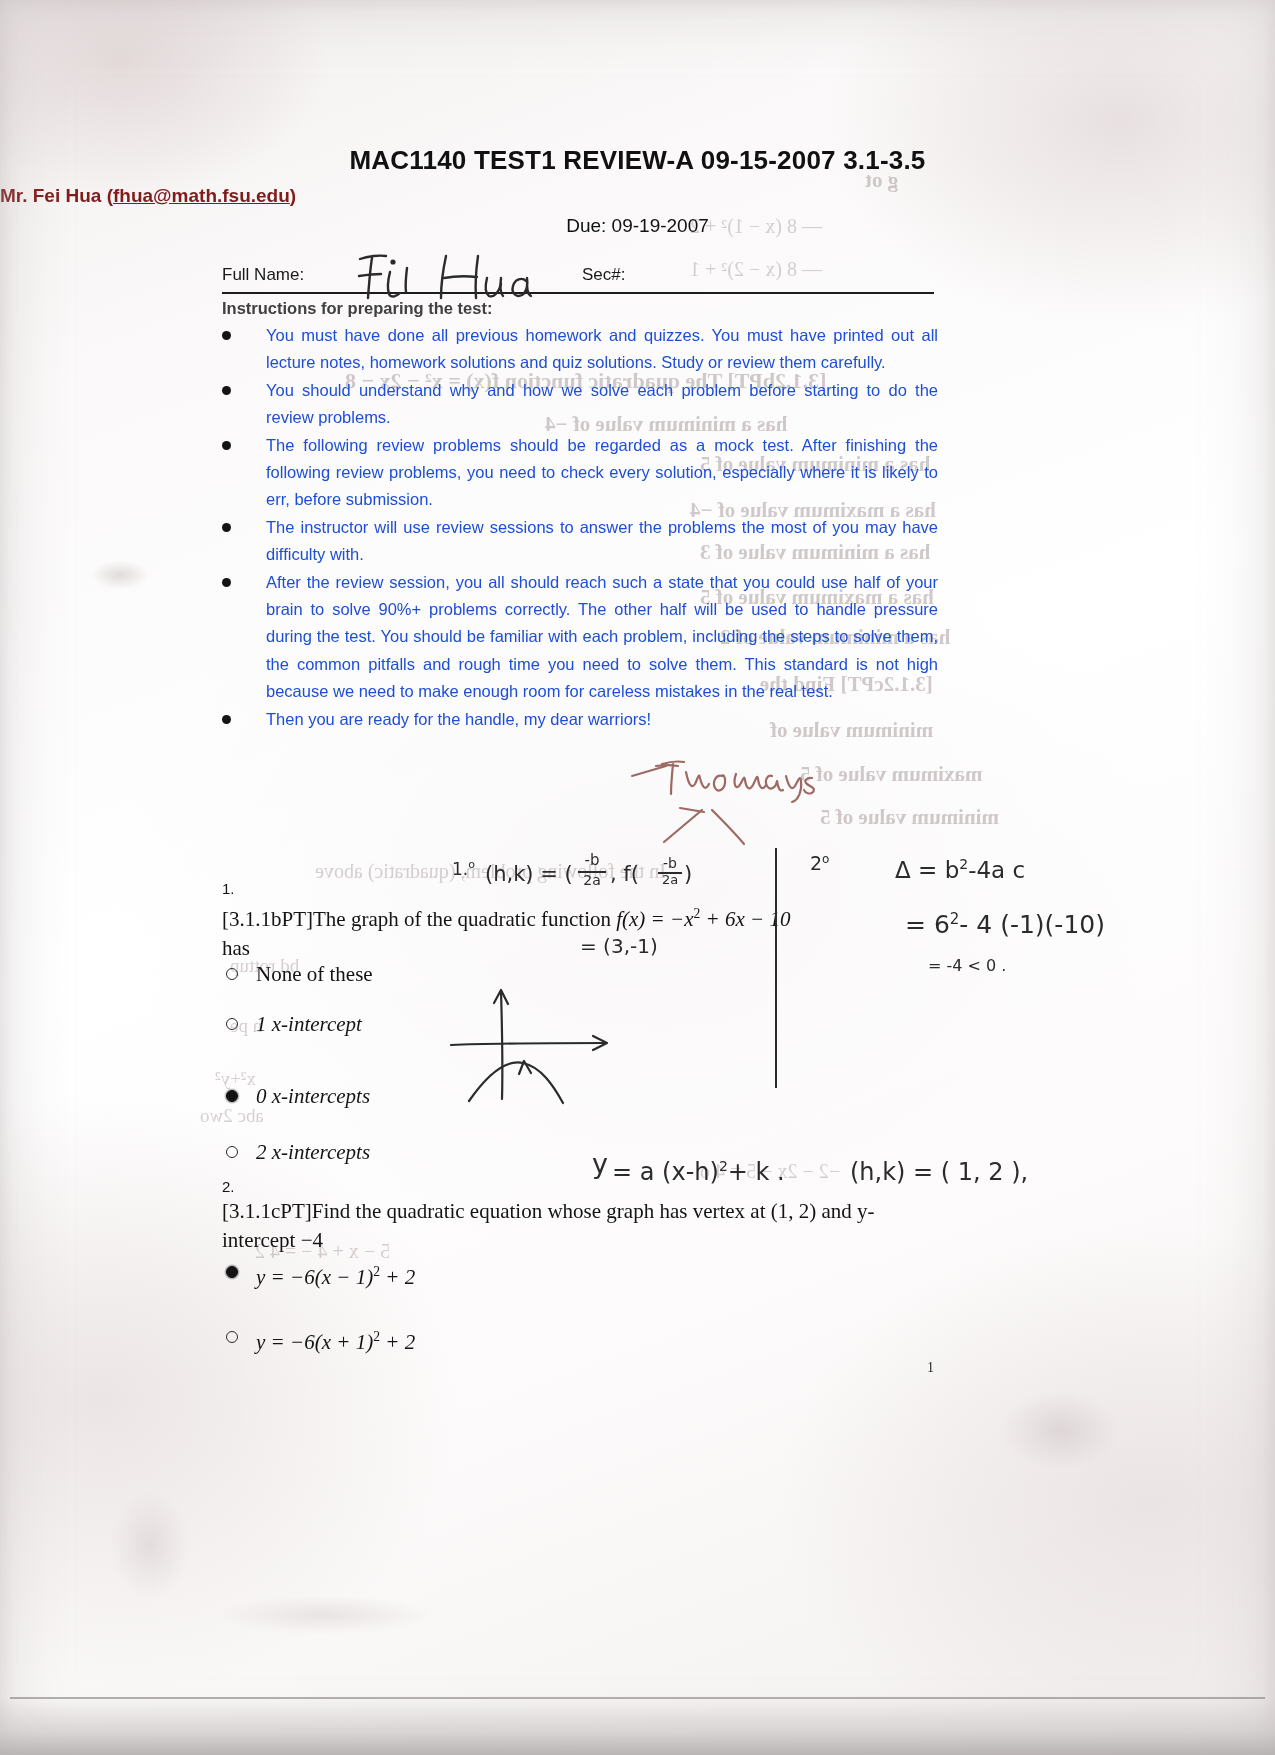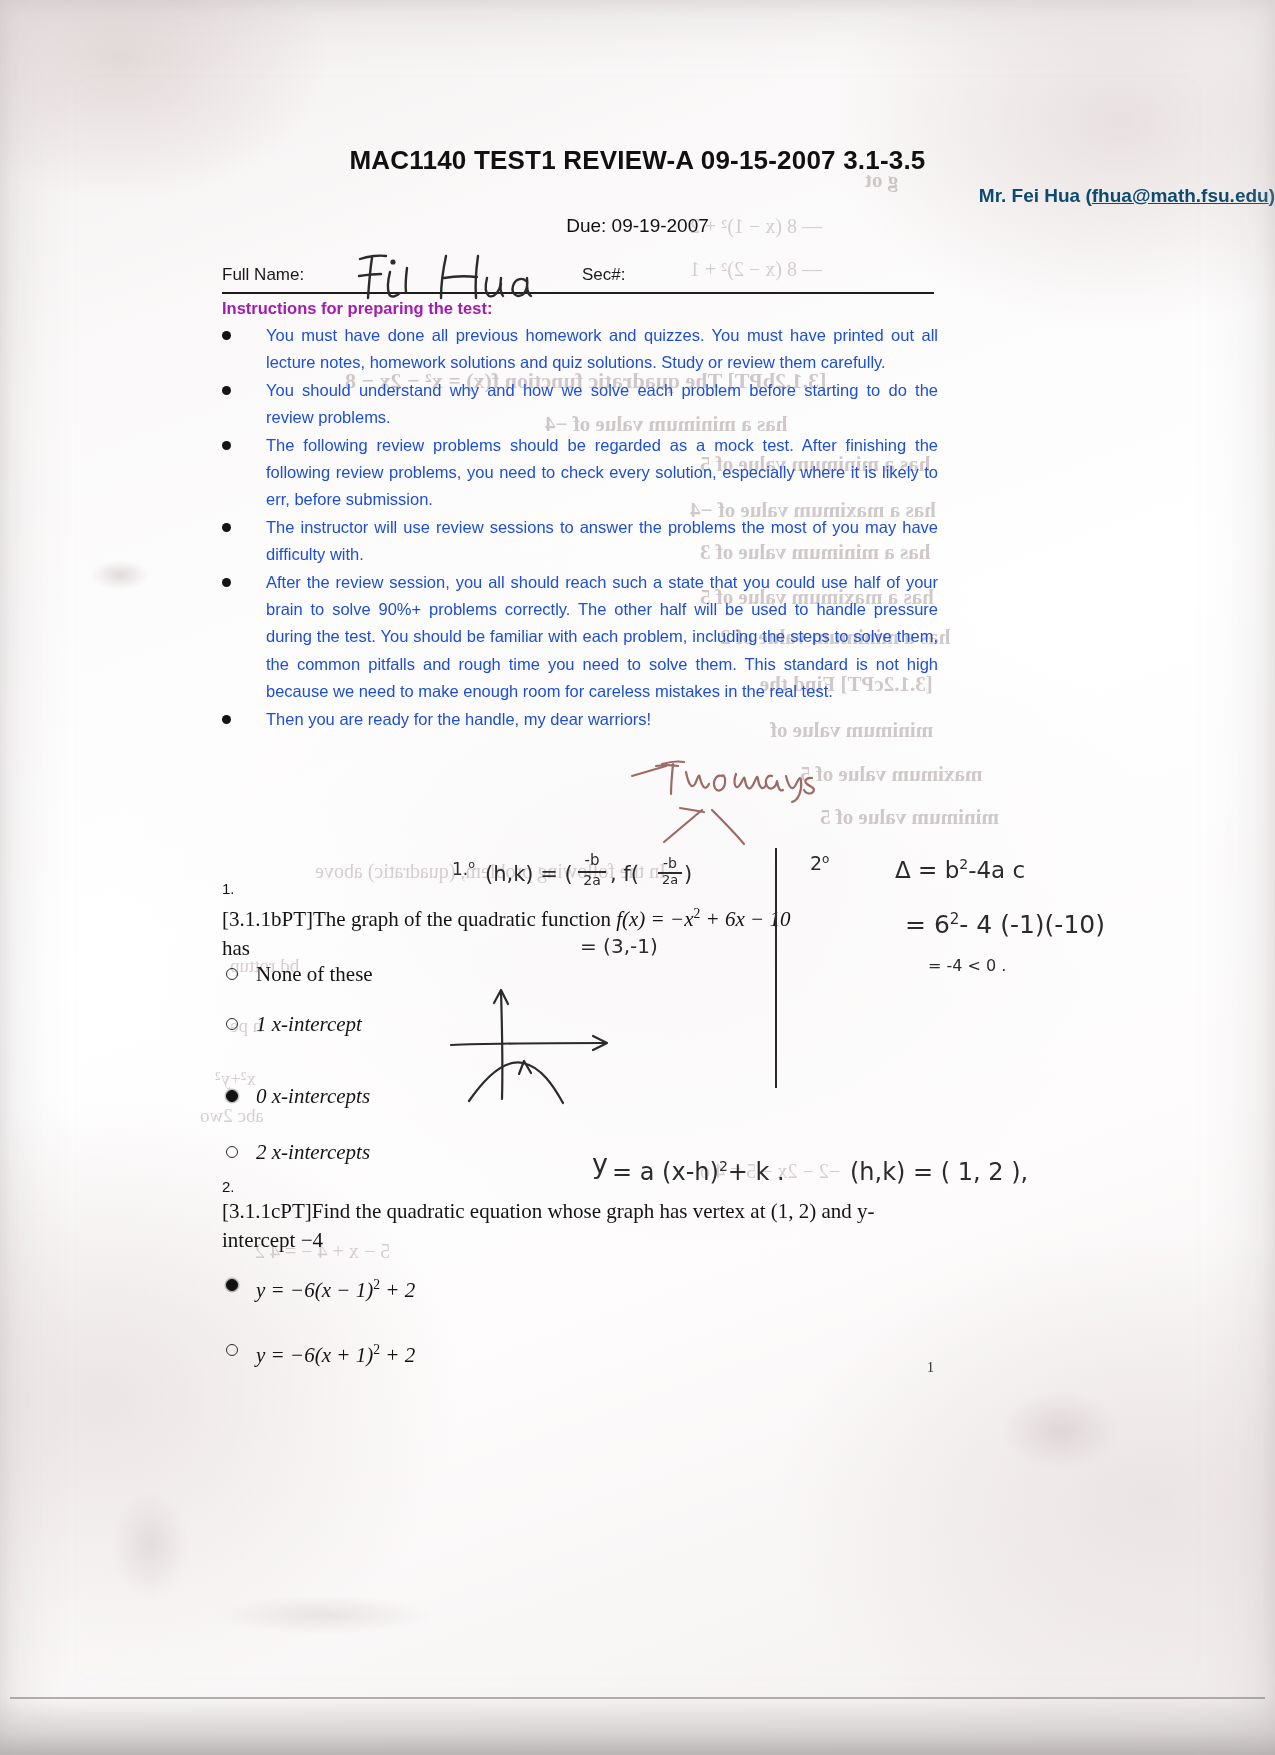--- a/index.html
+++ b/index.html
@@ -51,40 +51,40 @@
     color:#1a1a1a;
   }
   .hdr-title{
     position:absolute;left:0;right:0;top:145px;
     text-align:center;
     font-size:26px;font-weight:bold;letter-spacing:.2px;
     color:#111;
   }
   .hdr-author{
     position:absolute;left:0;right:0;top:185px;
-    text-align:right;font-size:19px;font-weight:bold;color:#0c4a6e;
+    text-align:left;font-size:19px;font-weight:bold;color:#7f1d1d;
   }
   .hdr-author .mail{text-decoration:underline;}
   .hdr-due{
     position:absolute;left:0;right:0;top:215px;
     text-align:center;font-size:19px;font-weight:normal;color:#111;
   }
 
   .namerow{
     position:absolute;left:222px;top:262px;width:712px;height:30px;
   }
   .namerow .lbl{position:absolute;left:0;top:3px;font-size:17px;}
   .namerow .sec{position:absolute;left:360px;top:3px;font-size:17px;}
   .rule{
     position:absolute;left:222px;top:292px;width:712px;height:0;
     border-top:2px solid #1d1d1d;
   }
   .instr-head{
     position:absolute;left:222px;top:299px;
-    font-size:16.5px;font-weight:bold;color:#a21caf;
+    font-size:16.5px;font-weight:bold;color:#404040;
   }
 
   ul.bullets{
     position:absolute;left:222px;top:322px;width:716px;
     margin:0;padding:0;list-style:none;
     font-size:16.5px;line-height:27.4px;
     text-align:justify;
     color:#1d4ed8;
   }
   ul.bullets li{
@@ -254,21 +254,21 @@
         <span class="math">2 x-intercepts</span>
       </div>
     </div>
 
     <div class="prob" style="top:1178px;">
       <div class="pnum">2.</div>
       <div class="pbody just" style="margin-top:2px;width:716px;">
         <span class="mathup">[3.1.1cPT]</span><span class="mathup">Find the quadratic equation whose graph has vertex at (1, 2) and y-intercept −4</span>
       </div>
 
-      <div class="choice" style="margin-top:17px;">
+      <div class="choice" style="margin-top:4px;">
         <span class="radio filled"></span>
         <span class="math">y = −6(x − 1)</span><sup class="ex">2</sup><span class="math"> + 2</span>
       </div>
       <div class="choice" style="margin-top:34px;">
         <span class="radio"></span>
         <span class="math">y = −6(x + 1)</span><sup class="ex">2</sup><span class="math"> + 2</span>
       </div>
     </div>
 
     <div class="pageno"><span>1</span></div>

